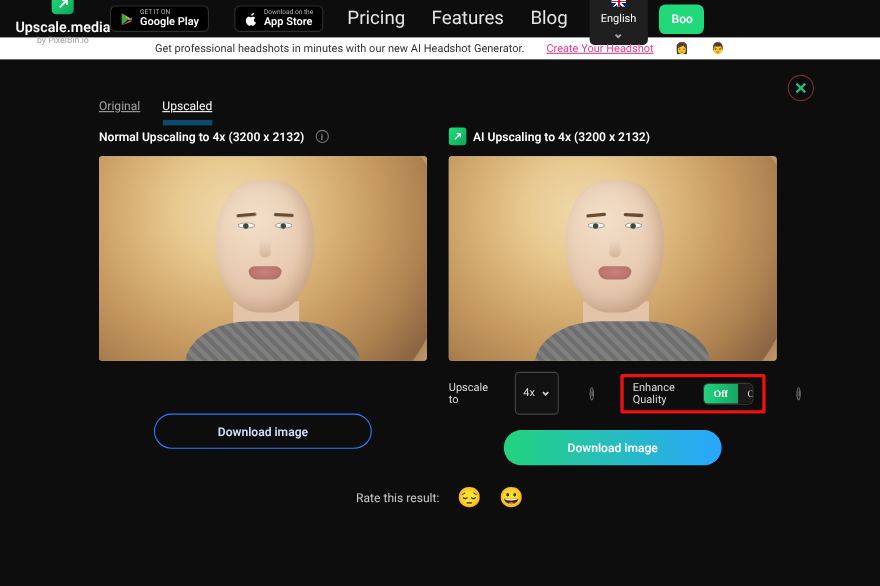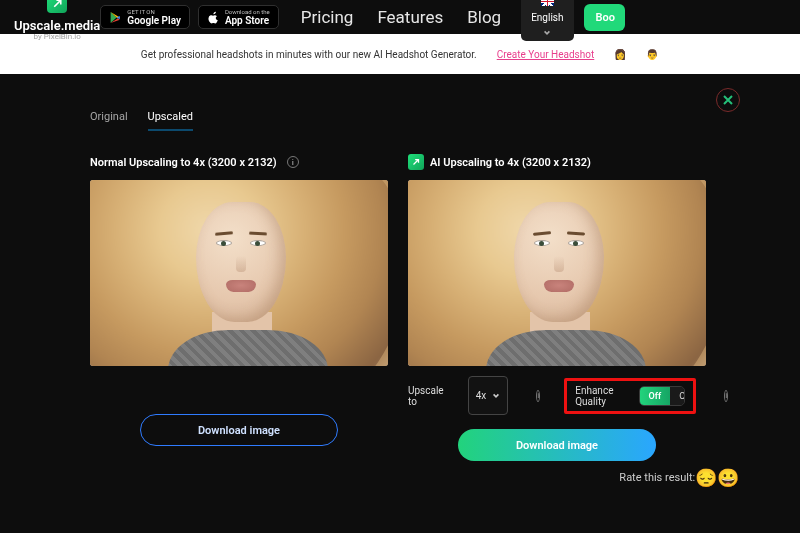--- a/index.html
+++ b/index.html
@@ -23,21 +23,21 @@
   .logo-wrap { display:flex; align-items:center; gap:6px;flex-direction:column; }
   .logo-icon {
     width: 20px; height: 20px;
     background: linear-gradient(135deg,#1fe07a,#11a45a);
     border-radius: 4px;
     display:flex; align-items:center; justify-content:center;
   }
   .logo-icon svg { width: 13px; height:13px; }
   .logo-text { font-weight:600; font-size:13px; line-height: 1; }
   .logo-sub { font-size:8px; color:#a2a2a2; line-height:1; margin-top:1px;text-align:center;}
-  .store-badges { display:flex; gap:8px; align-items:flex-end;}
+  .store-badges { display:flex; gap:23px; align-items:flex-end;}
   .store-badge {
     background:#000; border:1px solid #2f2f2f; border-radius:5px;
     padding:2px 8px; height:24px; display:flex; align-items:center; gap:5px;
   }
   .store-badge .icon { width:13px; height:13px; }
   .sb-small{ font-size:6px; color:#bbb; line-height:1;}
   .sb-big{ font-size:10px; font-weight:600; line-height:1; margin-top:1px;}
   .nav-links { display:flex; gap:24px; margin-left:22px; font-size:17px; color:#e6e6e6;}
   .nav-links span { cursor:pointer; }
   .lang-sel {
@@ -65,39 +65,39 @@
       linear-gradient(to bottom, transparent 44%, #cf142b 44% 56%, transparent 56%),
       linear-gradient(to right, transparent 44%, #cf142b 44% 56%, transparent 56%);
   }
   .book-btn {
     margin-left:10px;
     background:#21d97a; color:#fff; font-weight:600;
     border-radius:6px; padding:7px 10px 7px 12px; font-size:11px;
   }
   
   .promo {
-    background:#fff; color:#333; height:40px;
+    background:#fff; color:#333; height:20px;
     display:flex; align-items:center; justify-content:center;
     gap:20px; font-size:10px;
   }
   .promo a { color:#e83e8c; text-decoration:underline; cursor:pointer;}
   .promo .tiny-emoji{ font-size:10px; }
   
   .content { position:relative; padding: 14px 60px 0 60px; }
   .close-btn {
     position:absolute; top:14px; right:60px;
     width:24px; height:24px; border:1px solid #7a2a2a;
     border-radius:50%; display:flex; align-items:center; justify-content:center;
     cursor:pointer;
   }
   .close-btn svg{ width:10px; height:10px; stroke:#25c07a; }
   .tabs { display:flex; gap:20px; margin-left:30px; margin-top:22px; font-size:11px;}
-  .tab { color:#a5a5a5; padding-bottom:6px; cursor:pointer;}
-  .tab.active { color:#fff; border-bottom:2px solid #0c4a6e; }
-  .columns { display:flex; gap:20px; margin-top:23px; margin-left:30px;}
+  .tab { color:#a5a5a5; padding-bottom:6px; cursor:pointer;text-decoration:underline;}
+  .tab.active { color:#fff; border-bottom:5px solid #0c4a6e; }
+  .columns { display:flex; gap:20px; margin-top:2px; margin-left:30px;}
   .col { width:298px; }
   .col-head { display:flex; align-items:center; gap:6px; font-size:11px; font-weight:600; margin-bottom:10px; height:16px;}
   .ai-icon{
     width:16px; height:16px; border-radius:3px;
     background: linear-gradient(135deg,#1fe07a,#11a45a);
     display:flex; align-items:center; justify-content:center;
   }
   .ai-icon svg { width:10px; height:10px; }
   .info-icon {
     width:12px; height:12px; border:1px solid #777; border-radius:50%;
@@ -177,42 +177,42 @@
   }
   .dd svg{ width:8px; height:8px; }
   .highlight-box{
     border:3px solid #e11; padding:4px 8px; display:flex; align-items:center; gap:10px;
     border-radius:2px;
   }
   .toggle{
     display:flex; border:1px solid #3a3a3a; border-radius:5px; overflow:hidden;
     font-size:9px; cursor:pointer;
   }
-  .tg{ padding:4px 9px; background:#1a1a1a;}
+  .tg{ padding:4px 9px; background:#1a1a1a;font-family:Liberation Serif, serif;}
   .tg.on-active{
     background: linear-gradient(90deg,#22d37c,#16a564);
     color:#fff; font-weight:600;
   }
   .dl-btn{
     margin-top:14px; width:198px; margin-left:50px;
     height:32px; border-radius:18px;
     display:flex; align-items:center; justify-content:center;
     font-size:11px; font-weight:600; cursor:pointer;
   }
   .dl-outline{
     border:1.5px solid #2f7bff; color:#cfe1ff; background:transparent;
     margin-top:48px;
   }
   .dl-fill{
     background: linear-gradient(90deg,#22d37c,#2aa6ff);
     color:#fff;
   }
   .rate-row{
-    margin-top:6px; display:flex; align-items:center; justify-content:flex-end;
-    font-size:11px; color:#ccc;
+    margin-top:18px; display:flex; align-items:center; justify-content:center;
+    gap:16px; font-size:11px; color:#ccc;
   }
   .emoji{ font-size:18px; cursor:pointer;}
 </style>
 </head>
 <body>
 
 <div class="topbar">
   <div class="logo-wrap">
     <div class="logo-icon">
       <svg viewBox="0 0 24 24" fill="none" stroke="#fff" stroke-width="3">

